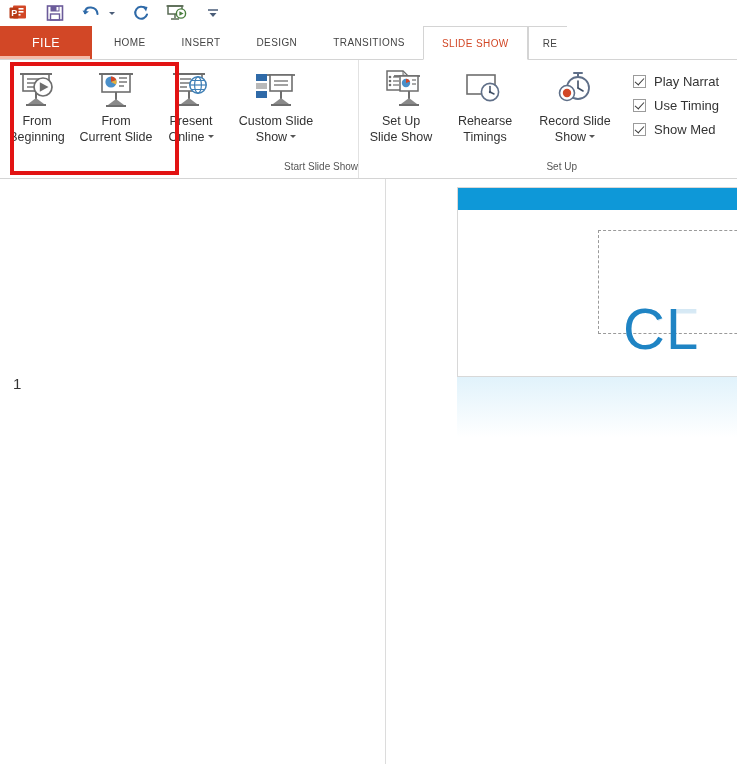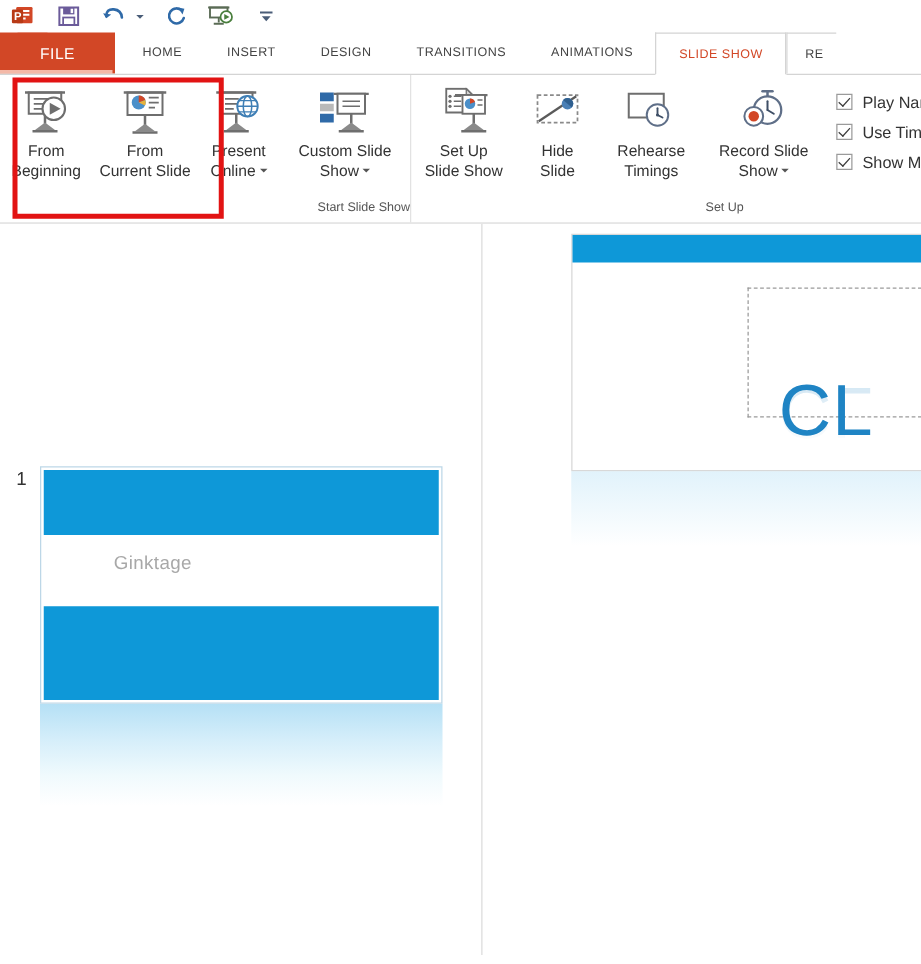--- a/index.html
+++ b/index.html
@@ -429,21 +429,20 @@
     </svg>
   </div>
 </div>
 
 <div class="tabs">
   <div class="tab file">FILE</div>
   <div class="tab">HOME</div>
   <div class="tab">INSERT</div>
   <div class="tab">DESIGN</div>
   <div class="tab">TRANSITIONS</div>
-  <div class="tab">ANIMATIONS</div>
   <div class="tab active">SLIDE SHOW</div>
   <div class="tab partial">RE</div>
   <div class="tab-underbar"></div>
 </div>
 
 <div class="ribbon">
 
   <div class="rgroup" style="width:358px;">
     <div class="rgroup-items">
 
@@ -557,32 +556,20 @@
             <line x1="34" y1="14" x2="38" y2="14" stroke="#6e6e6e" stroke-width="1.2"></line>
             <line x1="31" y1="21" x2="31" y2="29" stroke="#6e6e6e" stroke-width="2"></line>
             <path d="M23 34 L31 28 L39 34 Z" fill="#8a8a8a"></path>
             <line x1="21" y1="35" x2="41" y2="35" stroke="#6e6e6e" stroke-width="2"></line>
           </svg>
         </div>
         <div class="bigbtn-label">Set Up</div>
         <div class="bigbtn-label l2">Slide Show</div>
       </div>
 
-      <div class="bigbtn w64">
-        <div class="bigbtn-icon">
-          <svg width="44" height="40" viewBox="0 0 44 40">
-            <rect x="6" y="6" width="32" height="22" fill="#ffffff" stroke="#8a8a8a" stroke-width="1.4" stroke-dasharray="3,2"></rect>
-            <line x1="7" y1="27" x2="37" y2="7" stroke="#5a5a5a" stroke-width="1.8"></line>
-            <circle cx="30" cy="13" r="4.6" fill="#4a7fb5"></circle>
-            <path d="M26.5 10 A4.6 4.6 0 0 1 33.5 16 Z" fill="#2f5f8f"></path>
-          </svg>
-        </div>
-        <div class="bigbtn-label">Hide</div>
-        <div class="bigbtn-label l2">Slide</div>
-      </div>
 
       <div class="bigbtn">
         <div class="bigbtn-icon">
           <svg width="46" height="40" viewBox="0 0 46 40">
             <rect x="5" y="5" width="28" height="19" fill="#ffffff" stroke="#6e6e6e" stroke-width="1.6"></rect>
             <circle cx="28" cy="22" r="8.6" fill="#ffffff" stroke="#5f6f88" stroke-width="1.6"></circle>
             <line x1="28" y1="22" x2="28" y2="16.5" stroke="#3f4f66" stroke-width="1.5" stroke-linecap="round"></line>
             <line x1="28" y1="22" x2="32" y2="24" stroke="#3f4f66" stroke-width="1.5" stroke-linecap="round"></line>
             <circle cx="28" cy="22" r="1.2" fill="#3f4f66"></circle>
           </svg>
@@ -628,28 +615,20 @@
     <div class="rgroup-label" style="margin-right:160px;">Set Up</div>
   </div>
 
   <div class="redbox" style="left:10px; top:2px; width:169px; height:113px;"></div>
 </div>
 
 <div class="workspace">
 
   <div class="thumb-pane">
     <div class="thumb-num">1</div>
-    <div class="thumb-wrap">
-      <div class="thumb">
-        <div class="tband-top"></div>
-        <div class="tband-mid-text">Ginktage</div>
-        <div class="tband-bot"></div>
-      </div>
-      <div class="thumb-reflect"></div>
-    </div>
   </div>
 
   <div class="slide-pane">
     <div class="slide">
       <div class="slide-band"></div>
       <div class="slide-ph"></div>
       <div class="slide-title-text">CL</div>
       <div class="slide-title-reflect">CL</div>
     </div>
     <div class="slide-reflect-band"></div>

